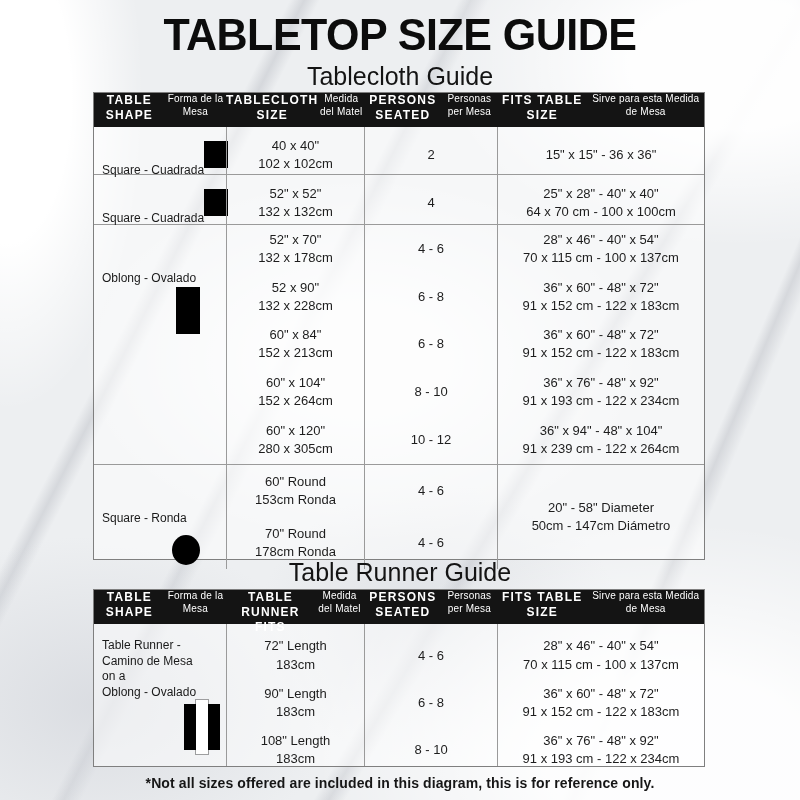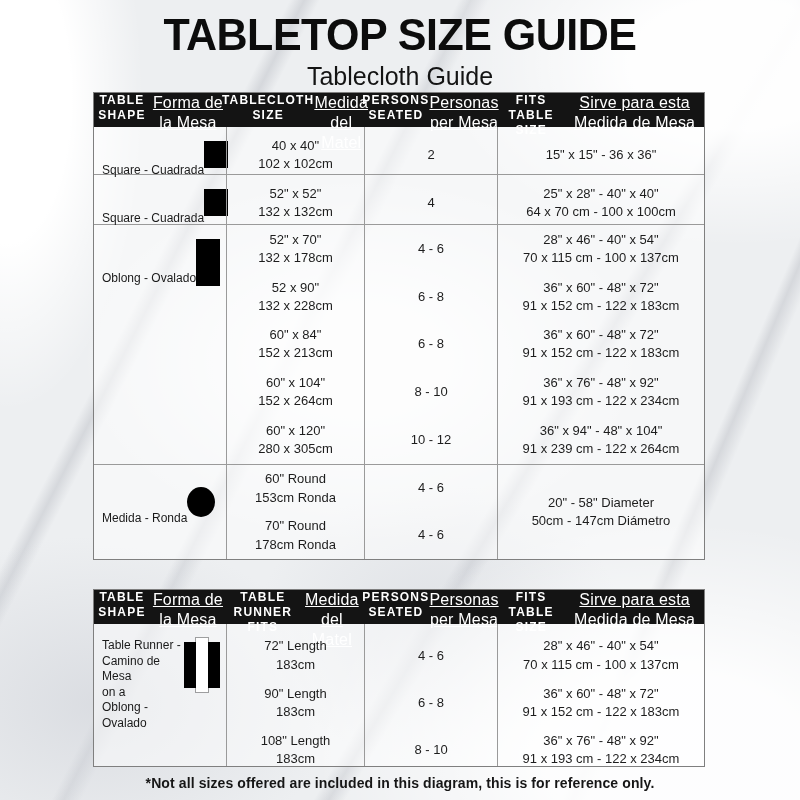--- a/index.html
+++ b/index.html
@@ -36,27 +36,27 @@
     box-sizing:border-box;
   }
   .tbl1{top:92px;}
   .tbl2{top:589px;}
   .thead{
     display:grid;grid-template-columns:132px 138px 133px 1fr;
     background:#141414;color:#ffffff;height:34px;
   }
   .th{display:flex;justify-content:center;text-align:center;line-height:1.25;}
   .th-en{font-size:12px;font-weight:bold;letter-spacing:1.2px;}
-  .th-es{font-size:16px;letter-spacing:0.2px;text-decoration:underline;}
+  .th-es{font-size:10px;letter-spacing:0.2px;}
   .sect{display:grid;grid-template-columns:132px 138px 133px 1fr;border-top:1px solid #9a9a9a;box-sizing:border-box;}
   .sect.first{border-top:none;}
   .cell{box-sizing:border-box;min-width:0;}
   .bl{border-left:1px solid #9a9a9a;}
   .shape-cell{display:flex;align-items:center;padding:4px 4px 4px 8px;}
-  .shape-cell.top{align-items:flex-start;padding-top:14px;}
+  .shape-cell.top{align-items:flex-start;padding-top:14px;flex-direction:column;}
   .shape-label{font-size:12px;color:#1a1a1a;line-height:1.3;white-space:nowrap;margin-top:32px;}
   .shape-lines{font-size:12px;color:#1a1a1a;line-height:1.3;}
   .stack{display:flex;flex-direction:column;height:100%;}
   .stack.pad{padding-top:8px;padding-bottom:2px;}
   .sub{flex:1 1 0;display:flex;flex-direction:column;justify-content:center;text-align:center;}
   .line{font-size:13px;color:#1d1d1d;line-height:1.4;}
   .icon-square{width:24px;height:27px;background:#000;margin-left:auto;margin-right:22px;flex:0 0 auto;}
   .icon-oblong{width:24px;height:47px;background:#000;margin-left:auto;margin-right:22px;flex:0 0 auto;}
   .icon-circle{width:28px;height:30px;border-radius:50%;background:#000;margin-left:auto;margin-right:22px;flex:0 0 auto;margin-top:8px;}
   .icon-runner{position:relative;width:36px;height:54px;margin-left:auto;margin-right:2px;flex:0 0 auto;}
@@ -226,21 +226,21 @@
         <div class="sub">
               <div class="line">36" x 94" - 48" x 104"</div>
               <div class="line">91 x 239 cm - 122 x 264cm</div>
             </div>
       </div>
         </div>
     </div>
 
     <div class="sect" style="height:95px">
       <div class="cell shape-cell top round-shape-cell">
-        <span class="shape-label">Medida - Ronda</span>
+        <span class="shape-label">Square - Ronda</span>
         <span class="icon-circle"></span>
       </div>
       <div class="cell bl">
           <div class="stack">
         <div class="sub">
               <div class="line">60" Round</div>
               <div class="line">153cm Ronda</div>
             </div>
         <div class="sub">
               <div class="line">70" Round</div>
@@ -262,20 +262,21 @@
           <div class="stack">
             <div class="sub">
         <div class="line">20" - 58" Diameter</div>
         <div class="line">50cm - 147cm Diámetro</div>
       </div>
           </div>
         </div>
     </div>
   </div>
 
+  <div class="guide-title gt2">Table Runner Guide</div>
 
   <div class="tbl tbl2">
     <div class="thead">
       <div class="th">
         <div class="th-en">TABLE SHAPE</div>
         <div class="th-es">Forma de la Mesa</div>
       </div>
       <div class="th">
         <div class="th-en">TABLE RUNNER FITS</div>
         <div class="th-es">Medida del Matel</div>

